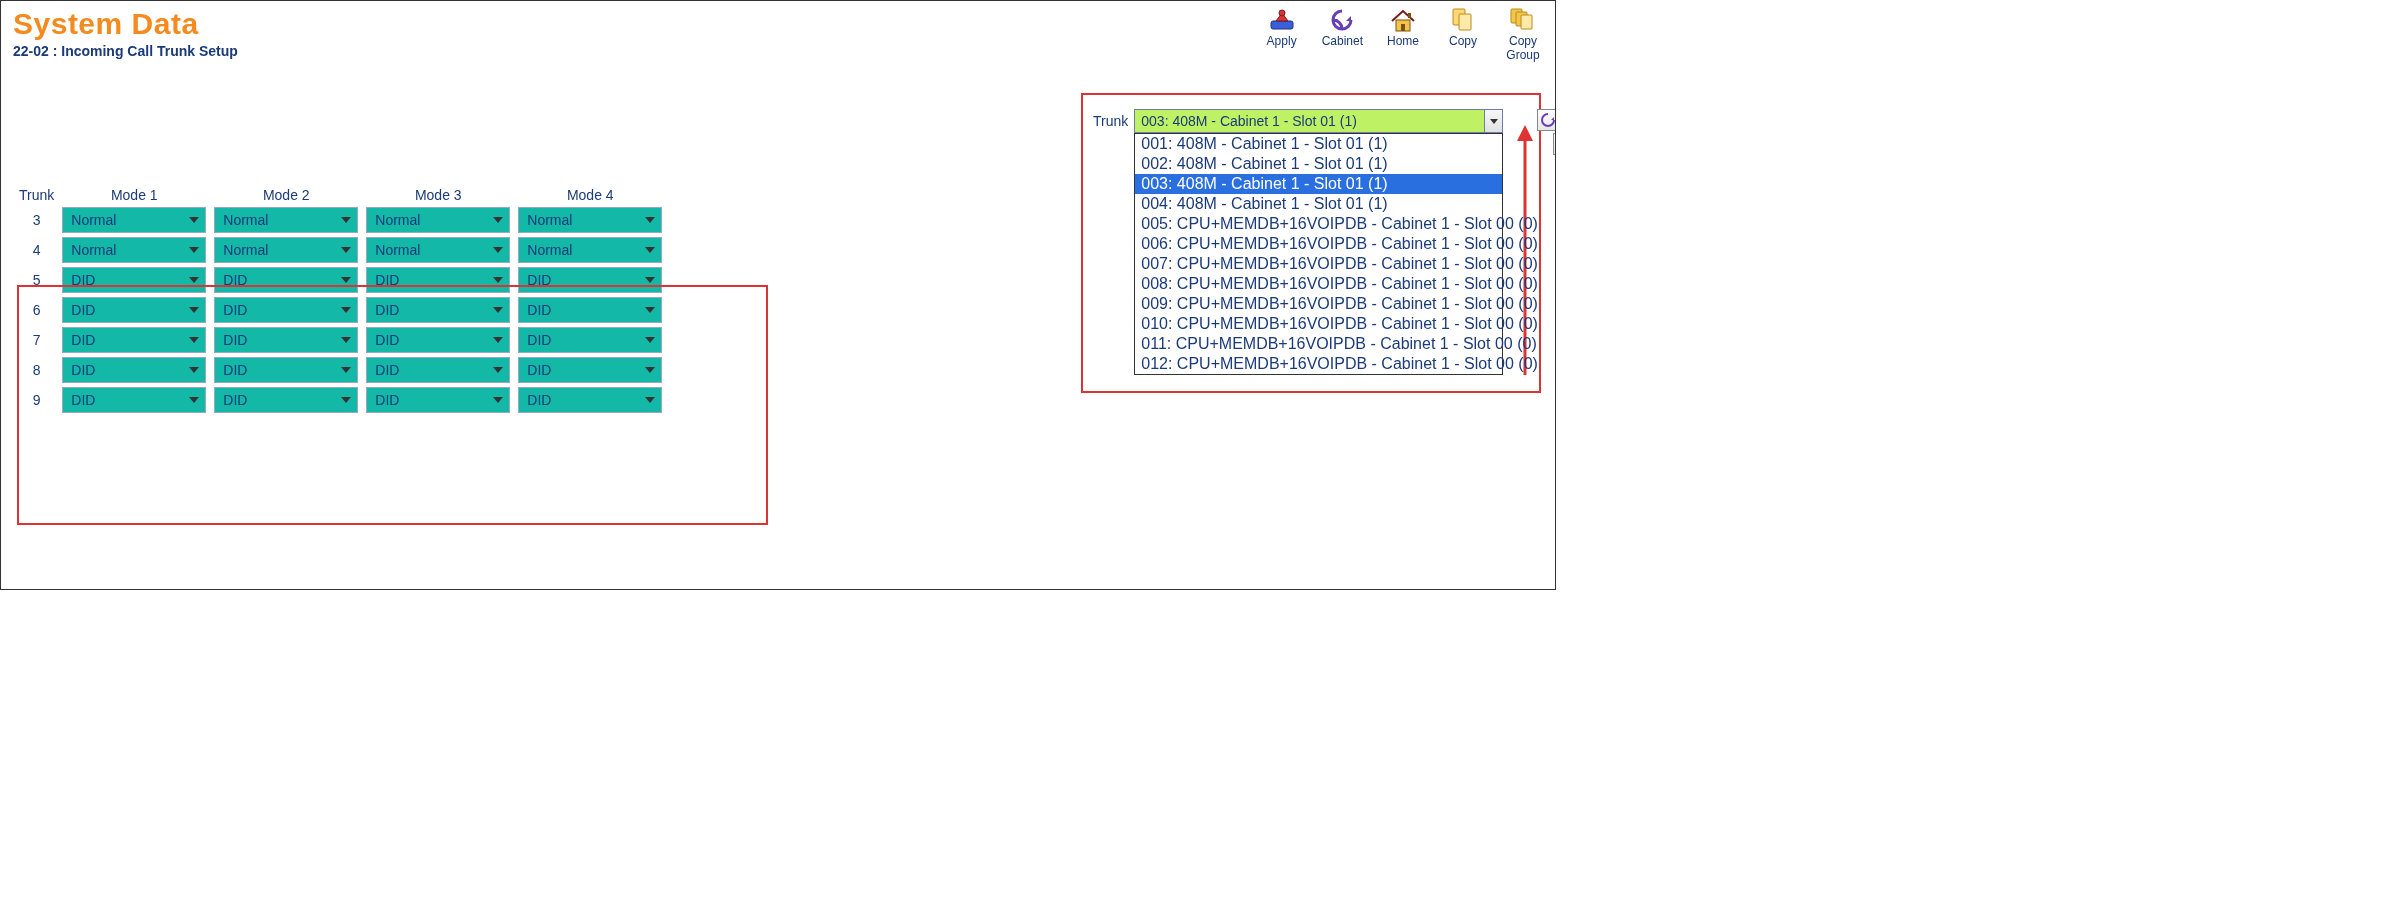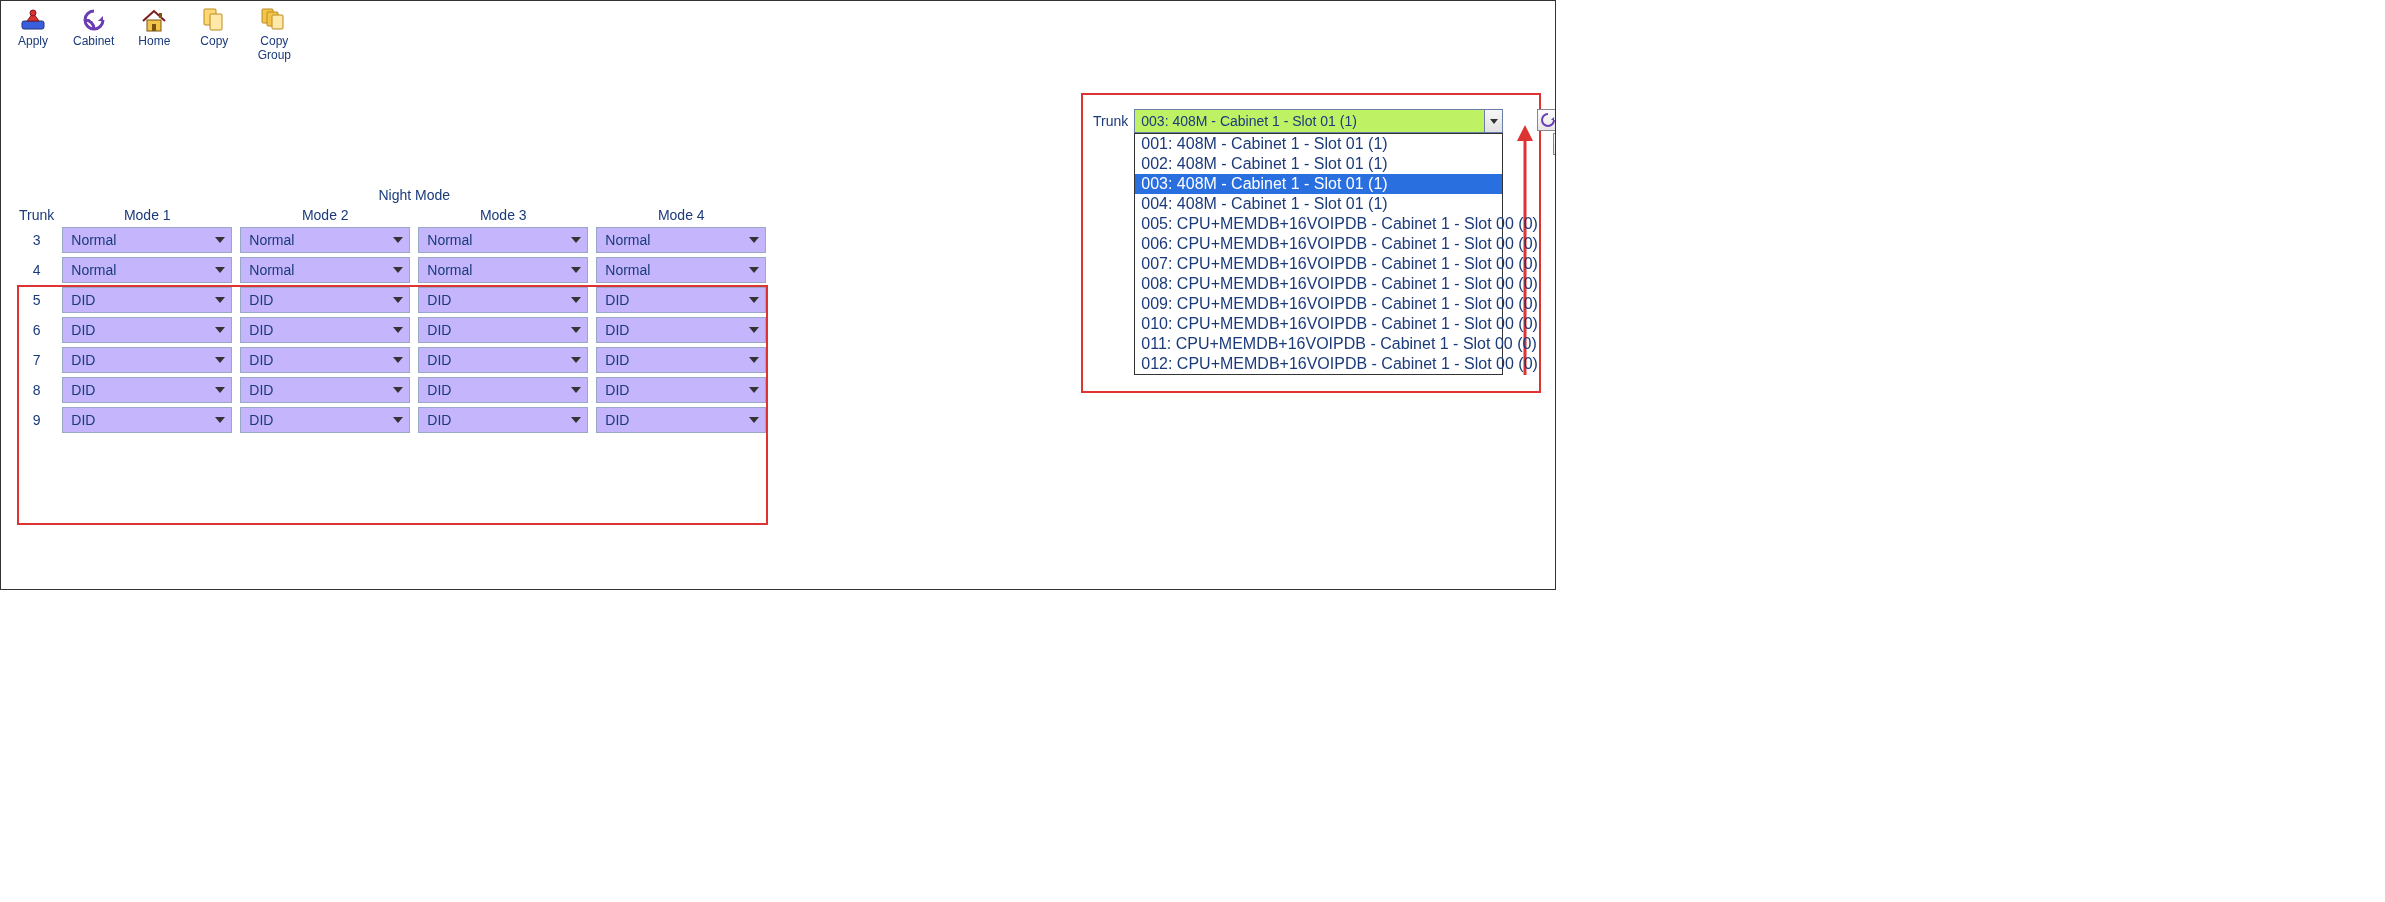--- a/index.html
+++ b/index.html
@@ -65,25 +65,25 @@
   table.grid { border-collapse: separate; border-spacing: 4px 4px; }
   .grid th, .grid td {
     font-size: 14px;
     font-weight: 400;
     text-align: center;
     padding: 0 2px;
   }
   .grid th { color:#1a3a7a; }
   .grid .idx { width: 30px; text-align:center; }
   .sel {
-    width: 170px;
+    width: 144px;
     display:flex;
     align-items:center;
     justify-content:space-between;
-    background:#c4b5fd;
+    background:#14b8a6;
     border:1px solid #9aa8c8;
     height:26px;
     padding: 0 6px 0 8px;
     font-size:14px;
     color:#1a3a7a;
     cursor:pointer;
   }
   .sel .chev {
     width:0;height:0;border-left:5px solid transparent;border-right:5px solid transparent;border-top:6px solid #333;
   }
@@ -167,20 +167,24 @@
     top: 30px;
     pointer-events:none;
   }
 </style>
 </head>
 <body>
 
 <div class="page">
 
   <div class="top">
+    <div class="heading">
+      <h1>System Data</h1>
+      <div class="sub">22-02 : Incoming Call Trunk Setup</div>
+    </div>
 
     <div class="toolbar">
       <div class="tbtn">
         <svg width="30" height="26" viewBox="0 0 30 26">
           <rect x="4" y="14" width="22" height="8" rx="2" fill="#3a5fdc" stroke="#20357a"></rect>
           <path d="M9 14 L15 6 L21 14 Z" fill="#d33" stroke="#7a1a1a"></path>
           <circle cx="15" cy="6" r="3" fill="#d33" stroke="#7a1a1a"></circle>
         </svg>
         <span class="lbl">Apply</span>
       </div>
@@ -217,24 +221,20 @@
         </svg>
         <span class="lbl" style="white-space:pre;">Copy
 Group</span>
       </div>
     </div>
   </div>
 
   <div class="table-wrap">
     <table class="grid">
       <thead>
-        <tr>
-          <th></th>
-          <th colspan="4">Night Mode</th>
-        </tr>
         <tr id="head-row">
             <th class="idx">Trunk</th>
             <th>Mode 1</th>
             <th>Mode 2</th>
             <th>Mode 3</th>
             <th>Mode 4</th>
           </tr>
       </thead>
       <tbody id="body-rows">
           <tr>

